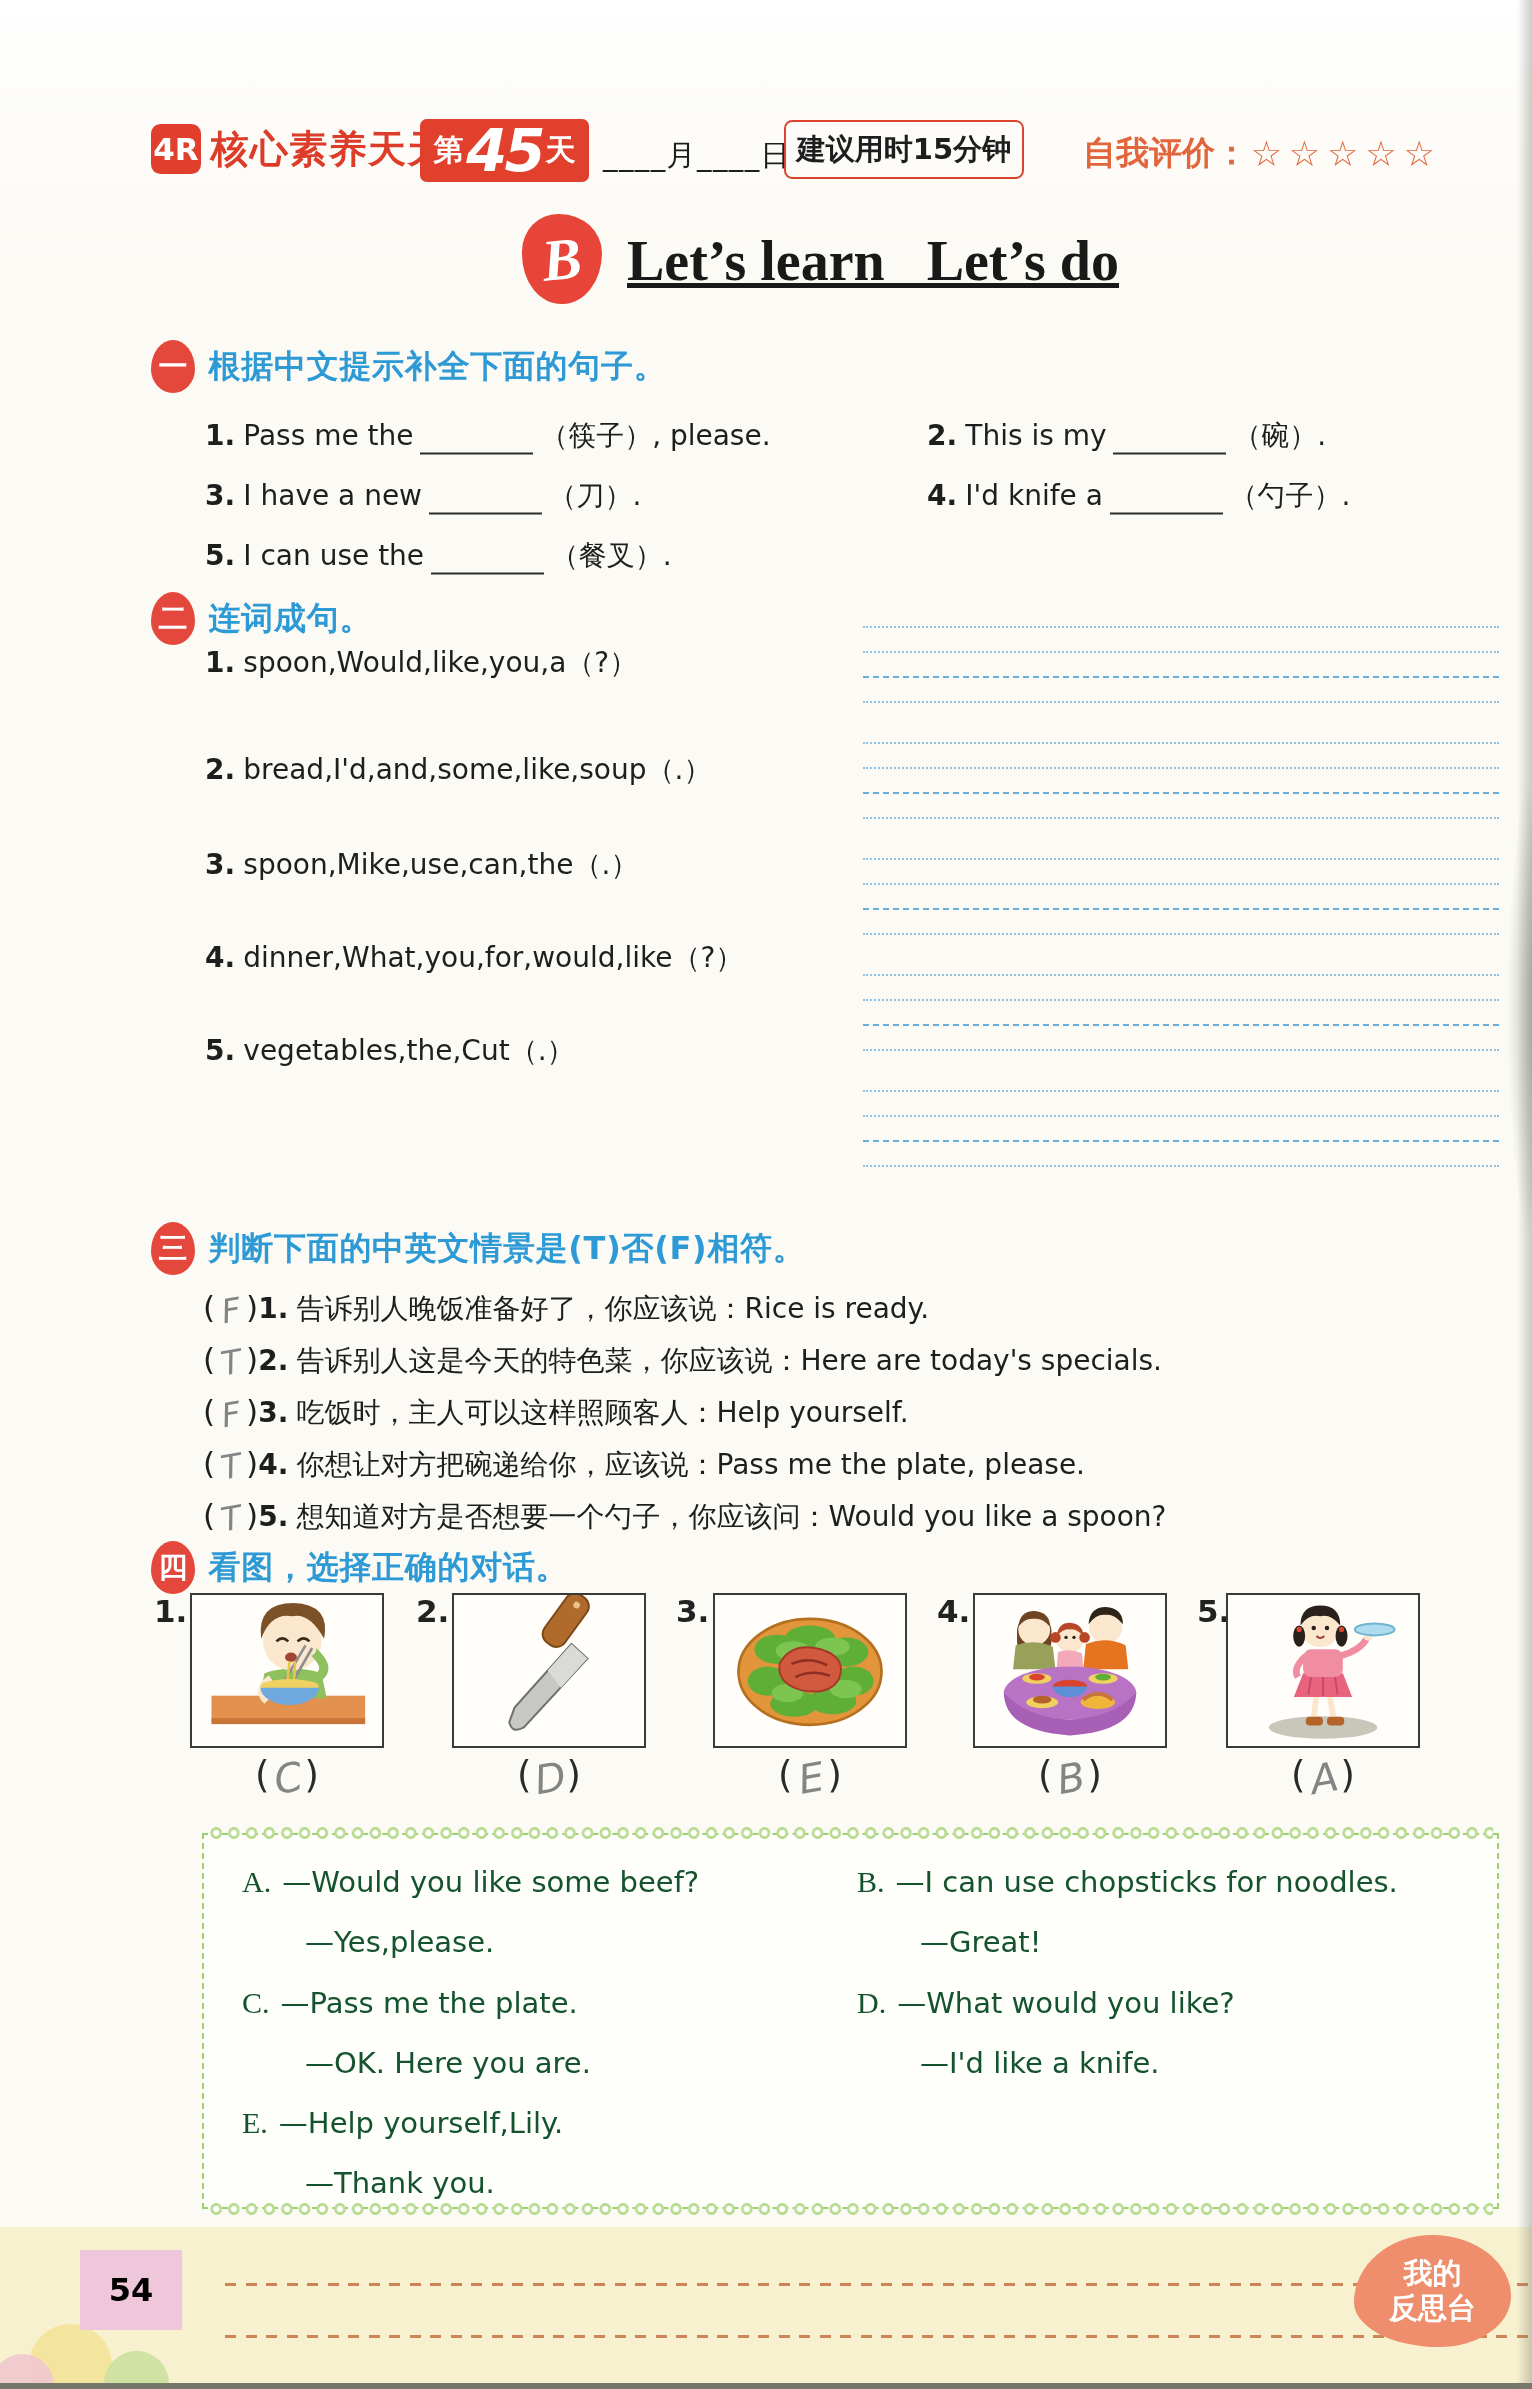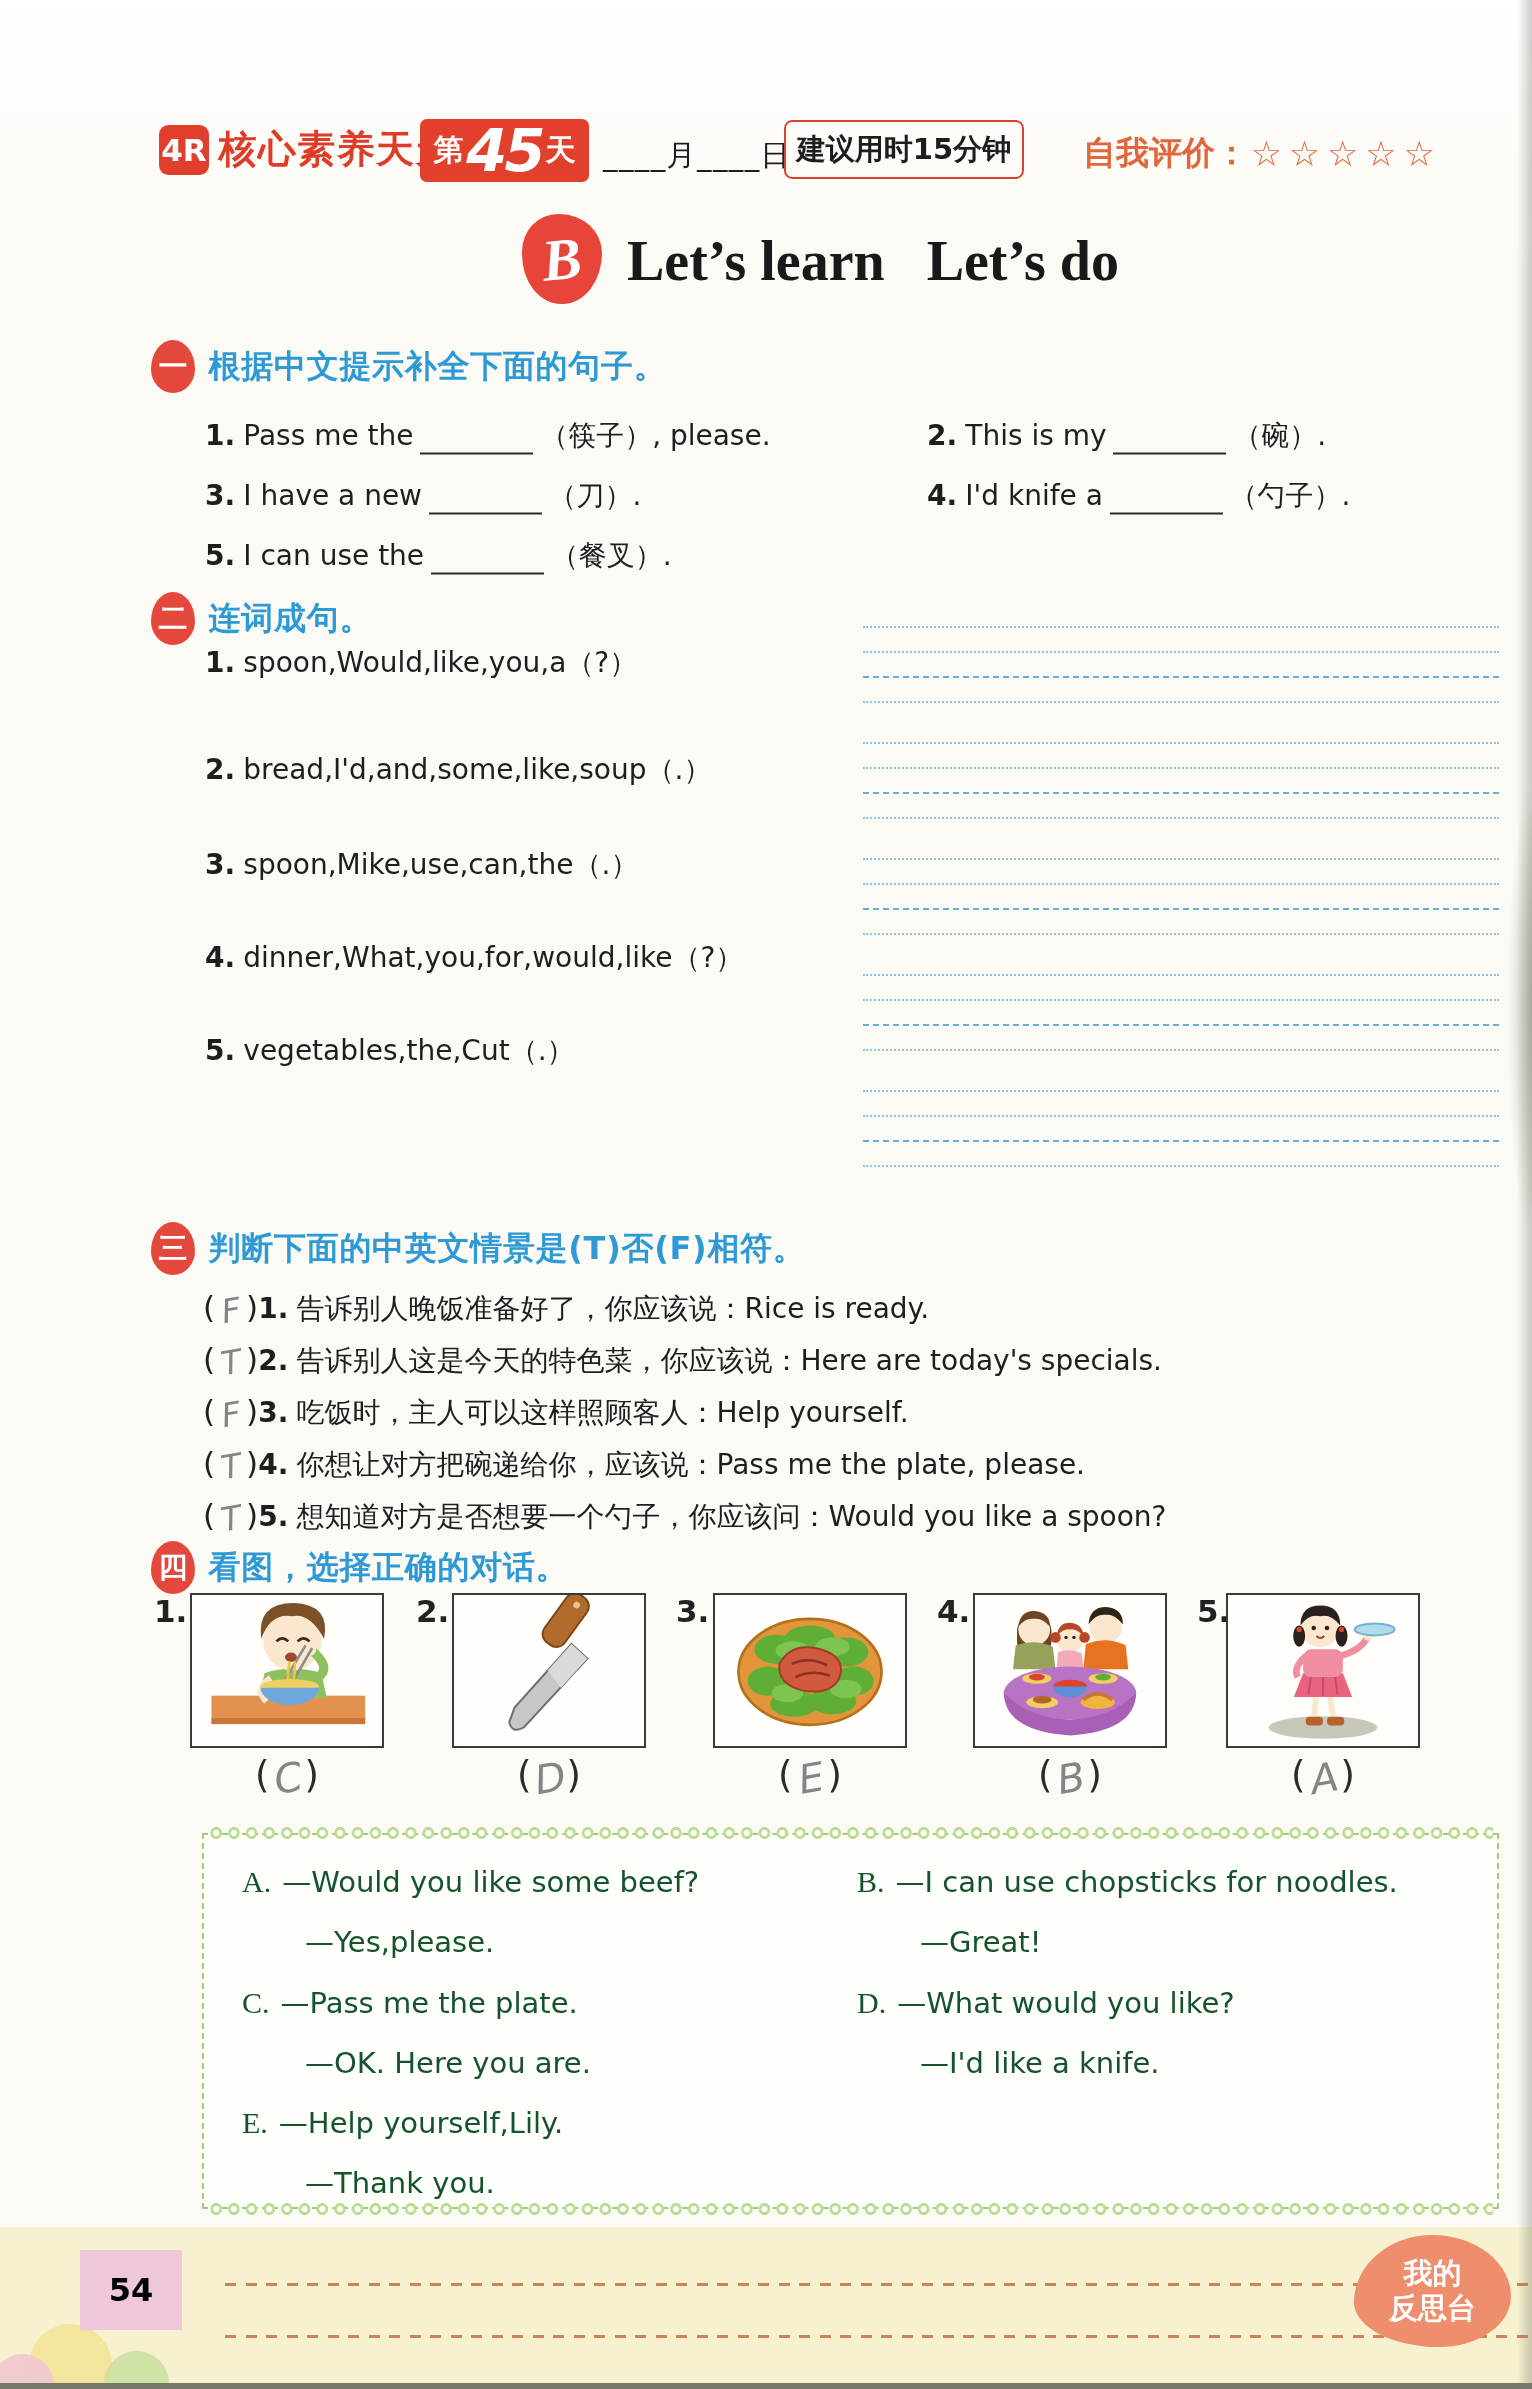--- a/index.html
+++ b/index.html
@@ -4,42 +4,42 @@
 <style>
   * { margin:0; padding:0; box-sizing:border-box; }
   body { background:#e9e9e4; }
   .page{
     position:relative; width:1533px; height:2389px; overflow:hidden;
     background:linear-gradient(#ffffff 0px, #fdfcf8 123px, #fbfaf5 273px, #fbfaf5 2223px);
     font-family:"DejaVu Sans", sans-serif; color:#222;
   }
   
   .hdr-item{ position:absolute; white-space:nowrap; }
-  .logo{ left:151px; top:124px; display:flex; align-items:center; gap:9.5px;margin-left:8px; }
+  .logo{ left:151px; top:124px; display:flex; align-items:flex-start; gap:9.5px; }
   .logo-badge{ display:inline-flex; width:50px; height:50px; background:#df3f2c; color:#fff;
     border-radius:9.5px; align-items:center; justify-content:center; font-size:31px; font-weight:bold; }
   .logo-title{ color:#dd3c28; font-size:38px; font-weight:bold; letter-spacing:1.4px; }
   .day-box{ left:420px; top:119px; width:169px; height:63px; background:#e0402c; border-radius:6.8px;
     display:flex; align-items:center; justify-content:center; color:#fff; gap:2.7px; }
   .day-pre,.day-suf{ font-size:30px; font-weight:bold; }
   .day-num{ font-size:59px; font-weight:bold; font-style:italic; line-height:1; letter-spacing:-2.7px; }
   .date-blanks{ left:603px; top:136px; font-size:29px; color:#1c1c1c; letter-spacing:1.4px; }
   .time-box{ left:784px; top:120px; width:240px; height:59px; border:2px solid #d9442e; border-radius:8.2px;
     display:flex; align-items:center; justify-content:center; font-size:29px; color:#1d1d1d; font-weight:bold; }
   .self-eval{ left:1083px; top:131px; display:flex; align-items:center; color:#e2663c; }
   .self-eval-label{ font-size:33px; font-weight:bold; }
   .stars{ font-size:35px; letter-spacing:6.8px; margin-left:2.7px; }
   
   .title-badge{ position:absolute; left:522px; top:214px; width:80px; height:90px; background:#e8453a;
     border-radius:46% 54% 50% 50% / 42% 44% 58% 56%;
     display:flex; align-items:center; justify-content:center; }
   .title-badge span{ color:#fff; font-family:"Liberation Serif", serif; font-style:italic;
     font-weight:bold; font-size:59px; transform:rotate(-6deg); }
   .lesson-title{ position:absolute; left:627px; top:229px; font-family:"Liberation Serif", serif;
-    font-weight:bold; font-size:56px; color:#191919; white-space:pre; }
+    font-weight:bold; font-size:56px; color:#191919; white-space:pre;text-decoration:underline; }
   
   .sec-head{ position:absolute; left:151px; display:flex; align-items:center; gap:13.6px; }
   .sec-badge{ display:inline-flex; flex:none; width:44px; height:53px; background:#e4473b; color:#fff;
     border-radius:50% 50% 50% 50% / 55% 55% 45% 45%;
     align-items:center; justify-content:center; font-size:29px; font-weight:bold; }
   .sec-title{ color:#2e9ad5; font-size:32px; font-weight:bold; letter-spacing:0.7px; }
   
   .w-item{ position:absolute; font-size:28px; color:#1e1e1e; white-space:nowrap; }
   .w-item .num{ font-weight:bold; margin-right:8.2px; }
   .blank{ display:inline-block; width:113px; border-bottom:2px solid #2b2b2b;

